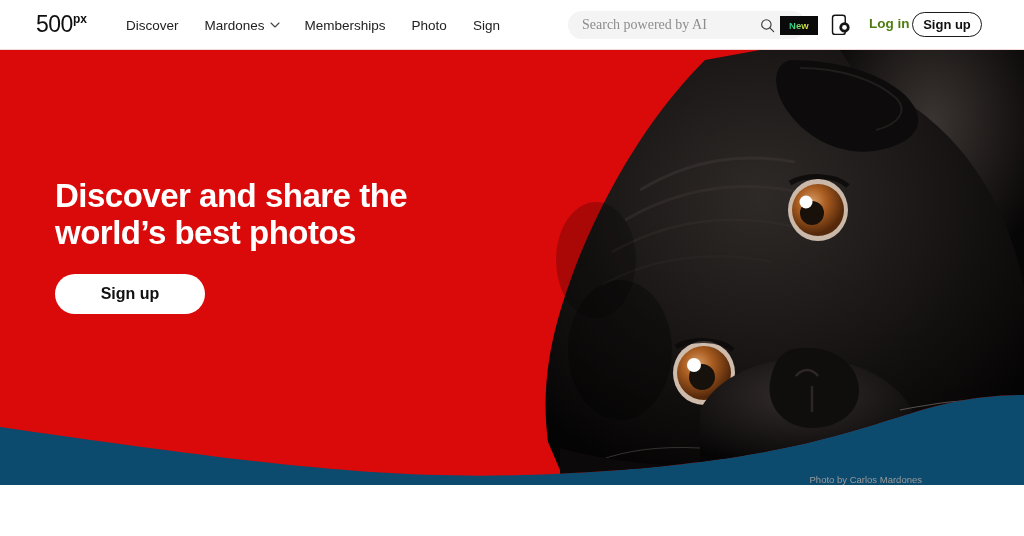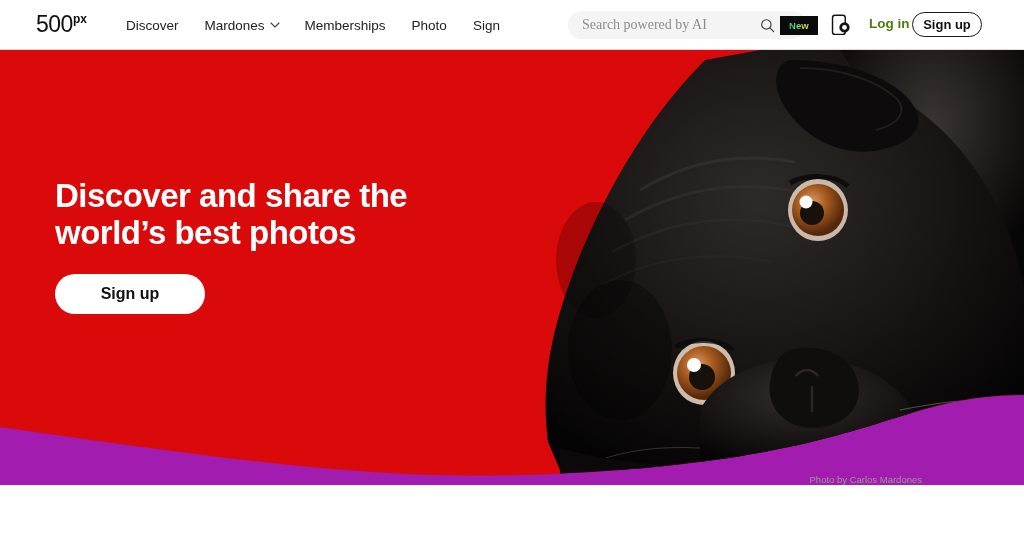--- a/index.html
+++ b/index.html
@@ -176,21 +176,21 @@
     cursor: pointer;
   }
 
   
   .hero {
     position: absolute;
     top: 50px; left: 0;
     width: 1024px;
     height: 435px;
     overflow: hidden;
-    background: #a21caf;
+    background: #0c4a6e;
     padding-left: 20px;
   }
 
   .hero-red {
     position: absolute;
     inset: 0;
     background: #da0a0a;
     -webkit-clip-path: path("M0,0 L1024,0 L1024,345 C900,345 880,400 620,420 C420,435 300,420 0,377 Z");
     clip-path: path("M0,0 L1024,0 L1024,345 C900,345 880,400 620,420 C420,435 300,420 0,377 Z");
   }

